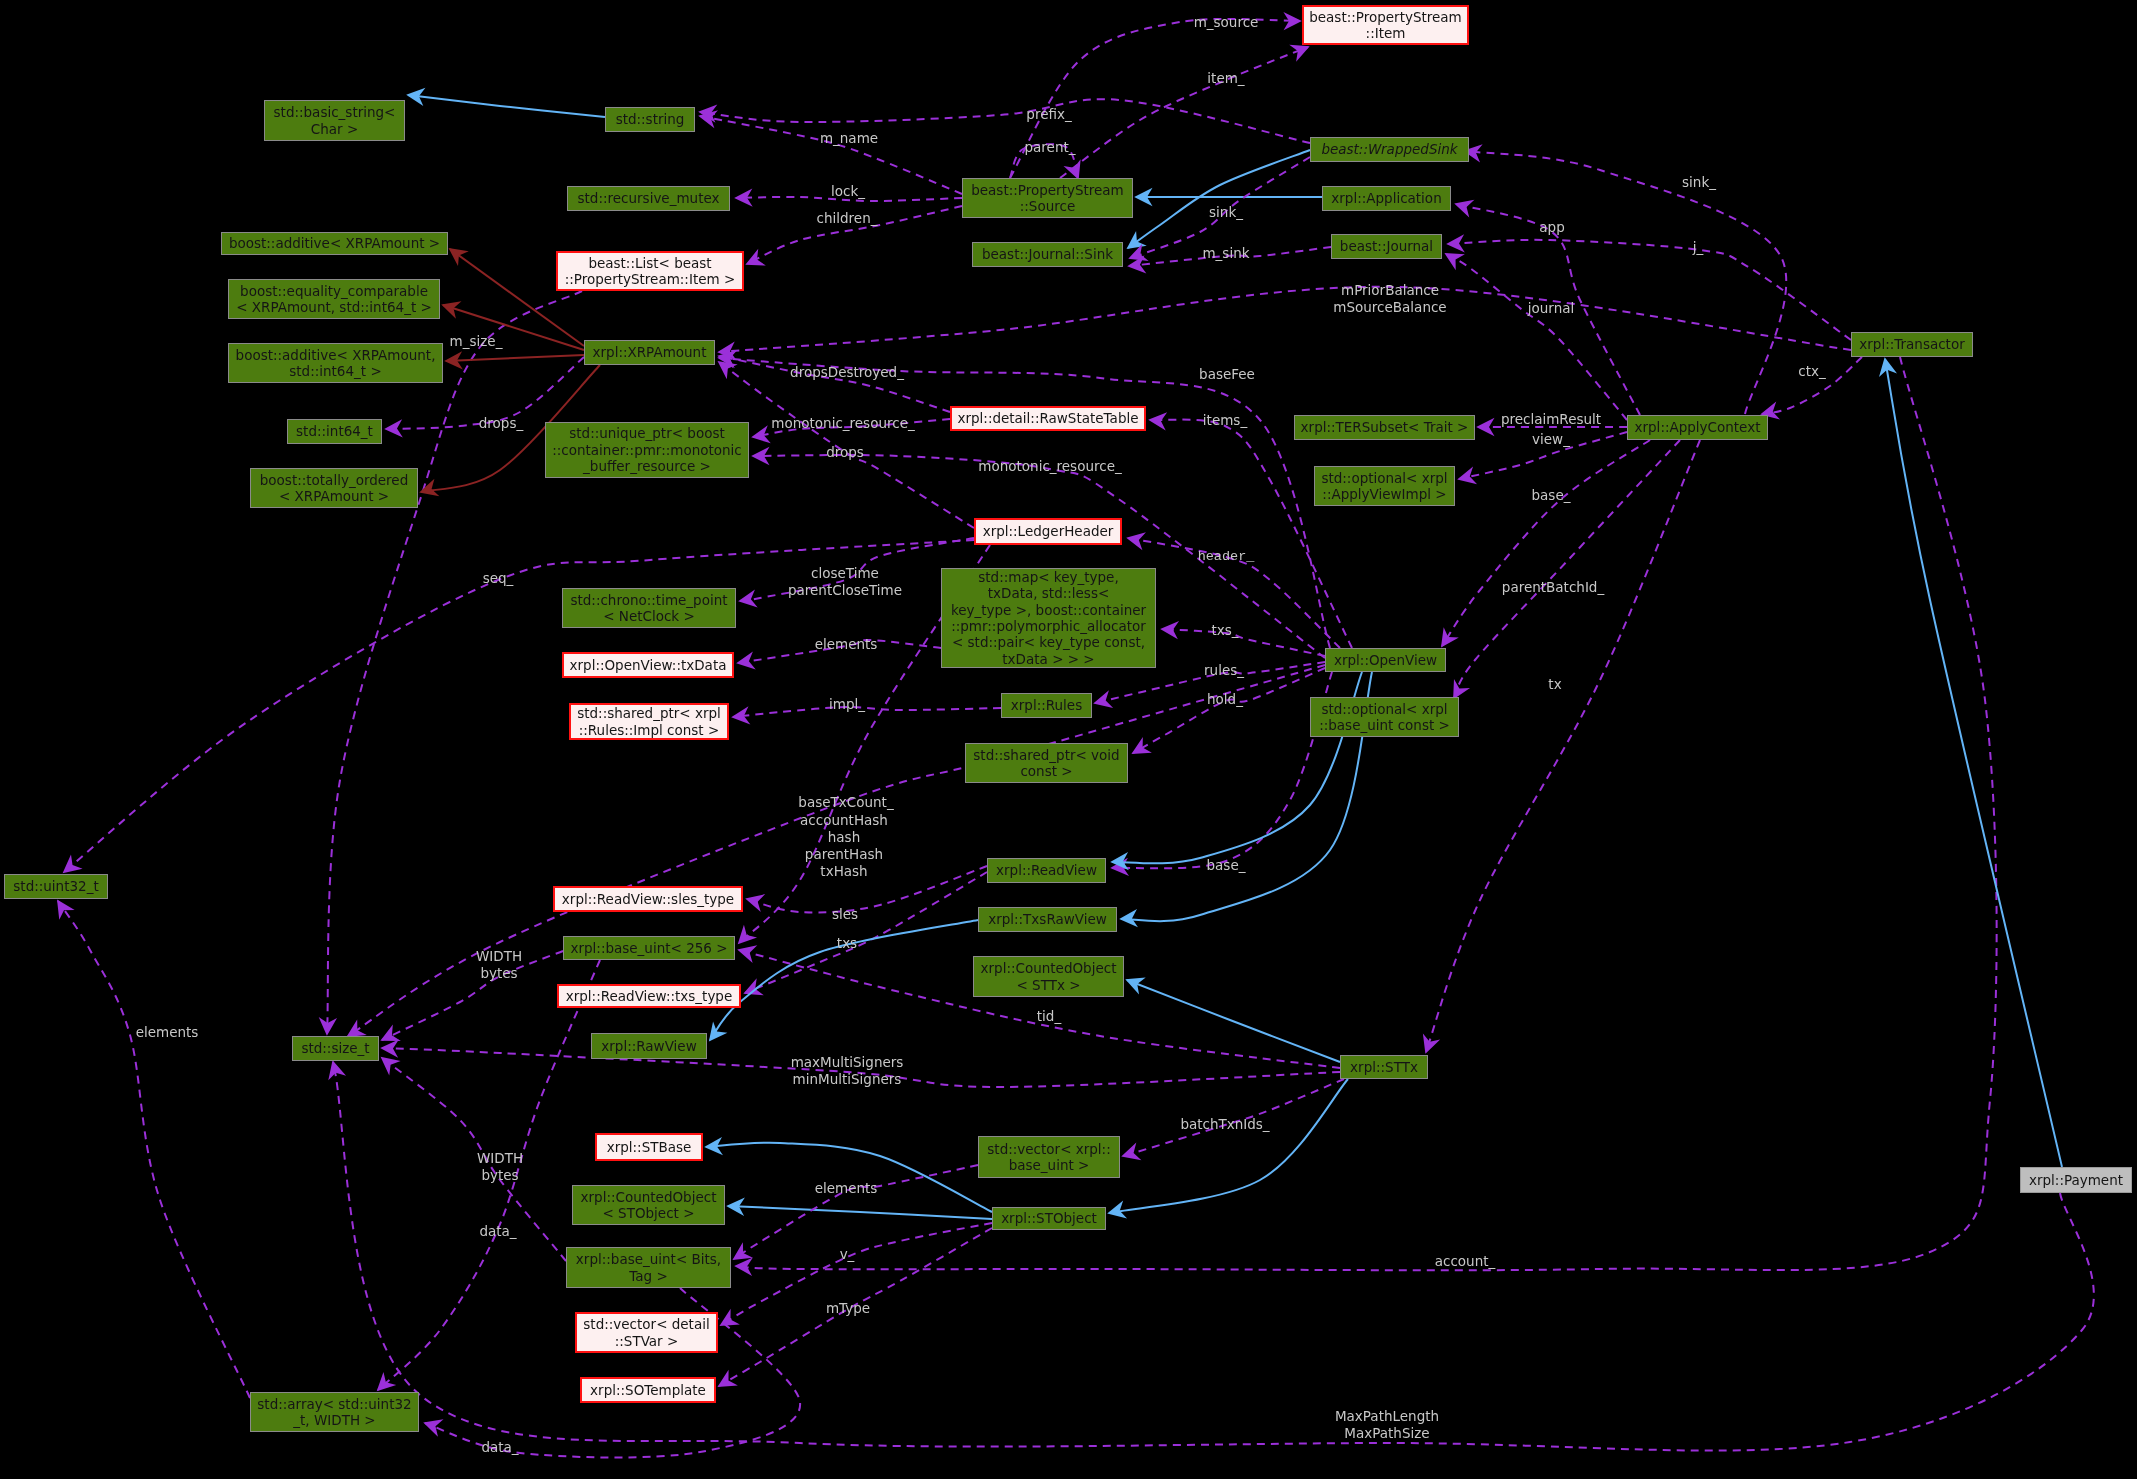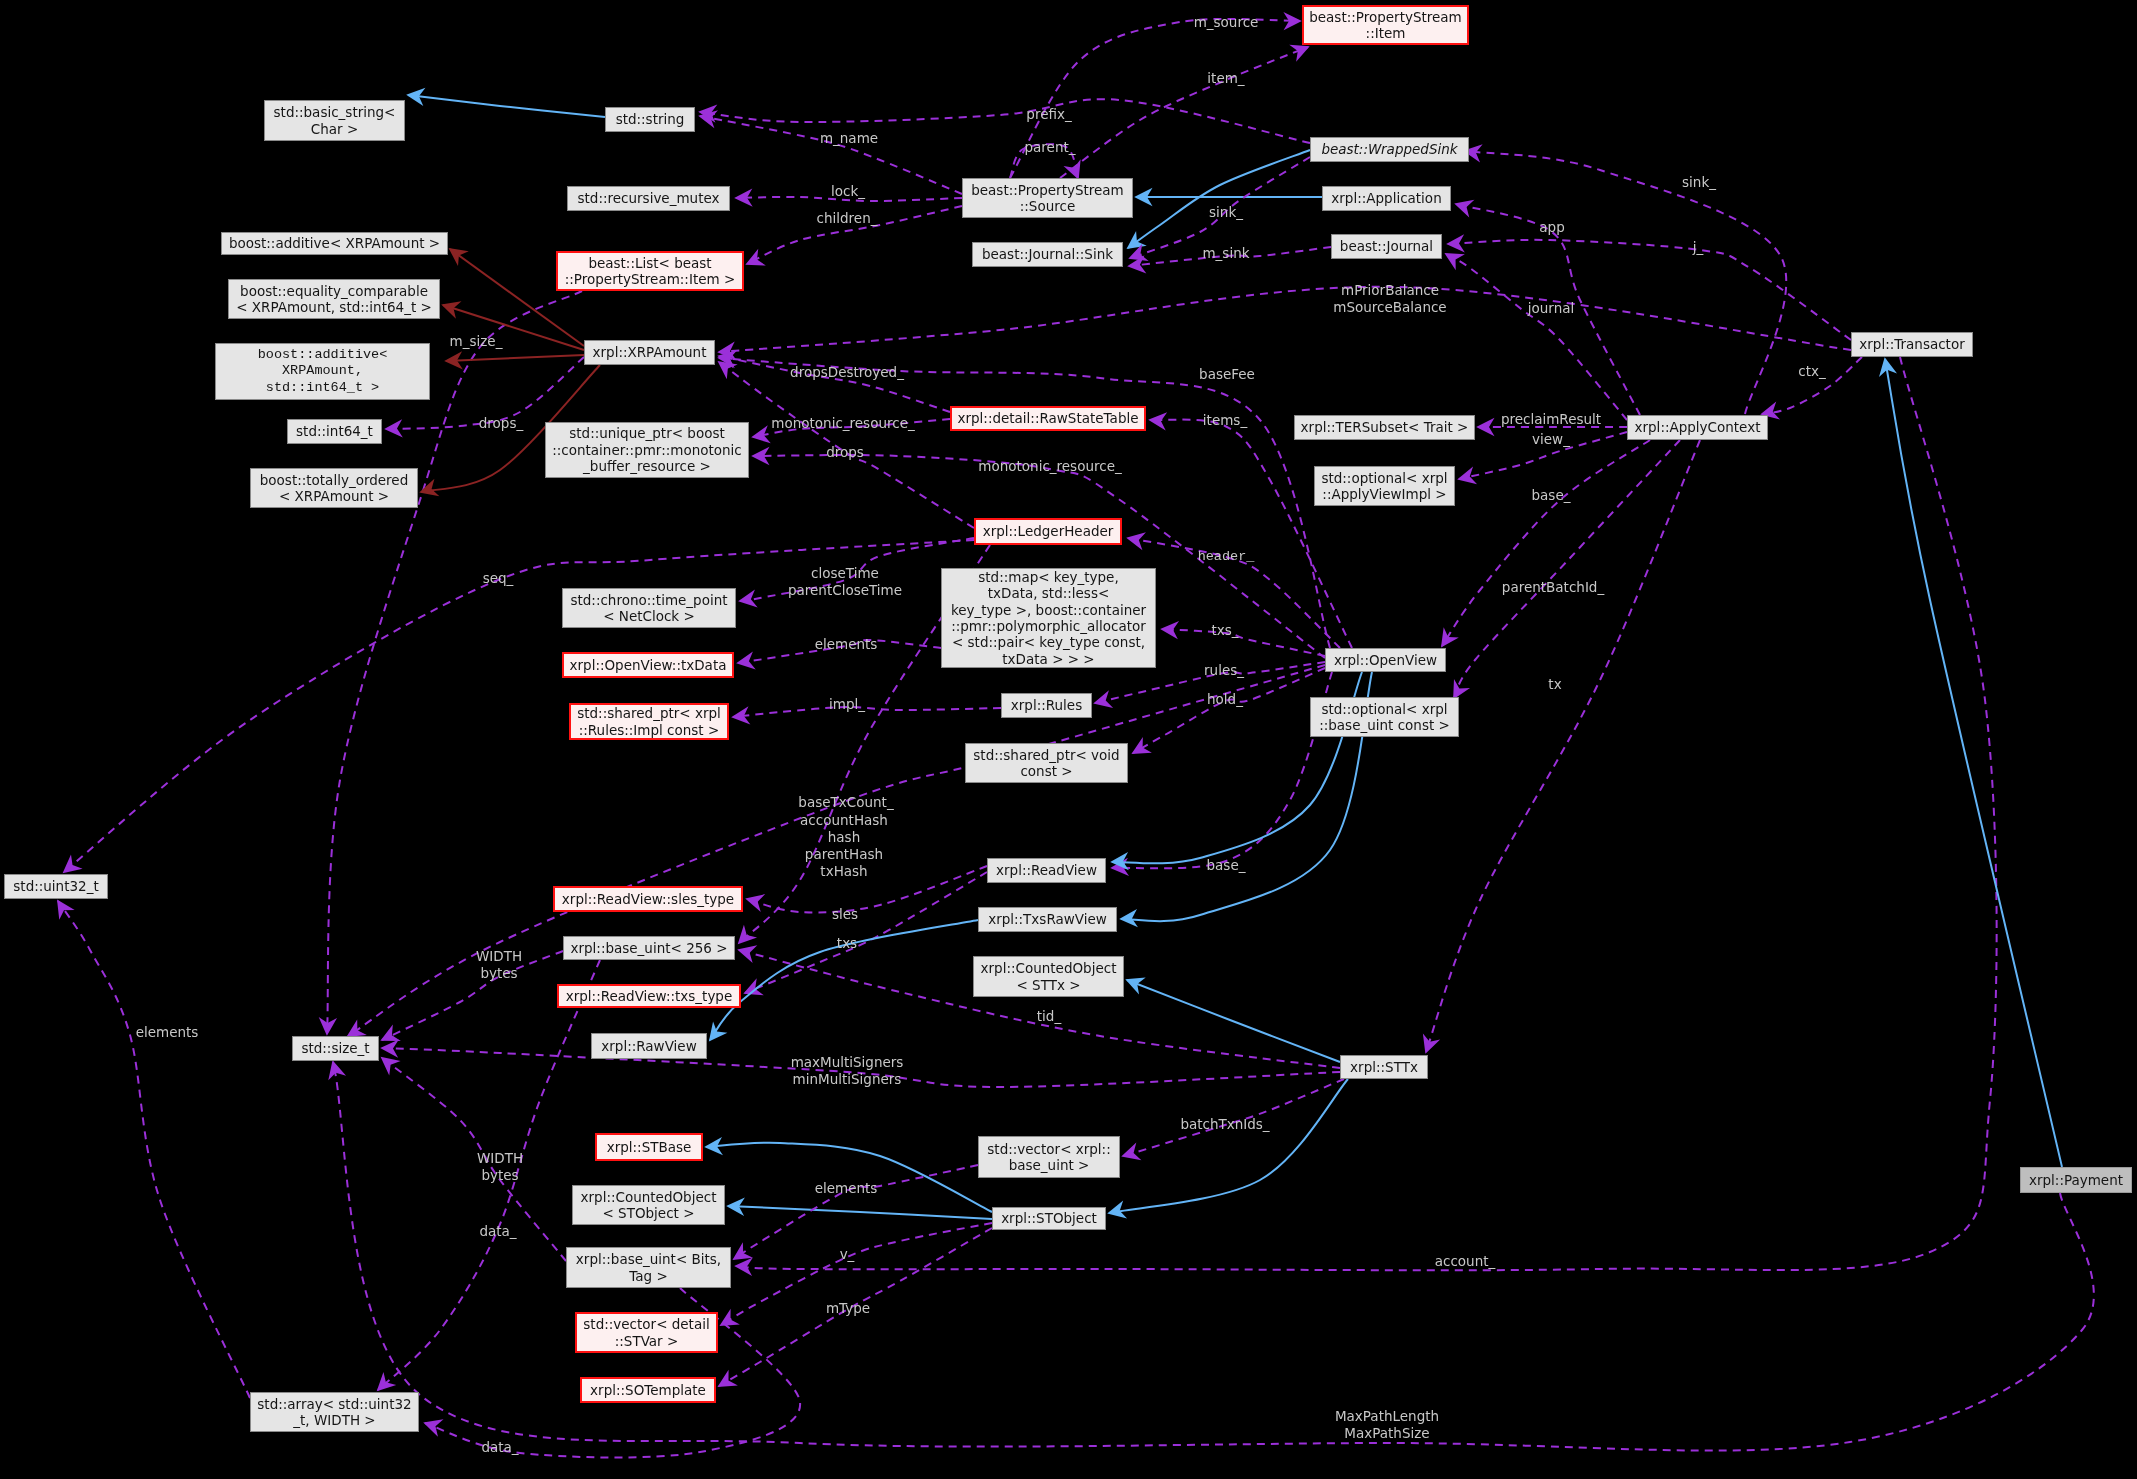--- a/index.html
+++ b/index.html
@@ -1,19 +1,19 @@
 <!DOCTYPE html>
 <html><head>
 <meta charset="utf-8">
 <style>
   html,body{margin:0;padding:0;background:#000;}
   #stage{position:relative;width:2137px;height:1479px;background:#000;overflow:hidden;
          font-family:"DejaVu Sans","Liberation Sans",sans-serif;}
   #edge-svg{position:absolute;left:0;top:0;width:2137px;height:1479px;}
-  .node{position:absolute;box-sizing:border-box;background:#e5e5e5;border:1.5px solid #8a8a8a;
+  .node{position:absolute;box-sizing:border-box;background:#4d7c0f;border:1.5px solid #8a8a8a;
         color:#151515;font-size:13.5px;line-height:1.22;text-align:center;
         display:flex;align-items:center;justify-content:center;white-space:pre-line;
         padding:1px 4px;cursor:pointer;}
   .node.red{border:2px solid #ff1111;background:#fdf0f0;}
   .node.current{background:#bebebe;border:1.5px solid #9a9a9a;}
   .edge-label{position:absolute;transform:translate(-50%,-50%);color:#c8c8c8;font-size:13.5px;
               line-height:1.25;text-align:center;white-space:pre-line;pointer-events:none;}
 </style>
 </head>
 <body>
@@ -116,21 +116,21 @@
       <div class="node" style="left: 567px; top: 186px; width: 163px; height: 25px;">std::recursive_mutex</div>
       <div class="node" style="left: 972px; top: 242px; width: 151px; height: 25px;">beast::Journal::Sink</div>
       <div class="node" style="left: 1331px; top: 234px; width: 111px; height: 25px;">beast::Journal</div>
       <div class="node red" style="left: 556px; top: 251px; width: 188px; height: 40px;">beast::List&lt; beast
 ::PropertyStream::Item &gt;</div>
       <div class="node" style="left: 221px; top: 232px; width: 227px; height: 23px;">boost::additive&lt; XRPAmount &gt;</div>
       <div class="node" style="left: 228px; top: 279px; width: 212px; height: 40px;">boost::equality_comparable
 &lt; XRPAmount, std::int64_t &gt;</div>
       <div class="node" style="left: 584px; top: 340px; width: 131px; height: 25px;">xrpl::XRPAmount</div>
       <div class="node" style="left: 1851px; top: 332px; width: 122px; height: 25px;">xrpl::Transactor</div>
-      <div class="node" style="left: 215px; top: 343px; width: 215px; height: 57px; font-family: Liberation Mono, monospace;">boost::additive&lt; XRPAmount,
+      <div class="node" style="left: 228px; top: 343px; width: 215px; height: 40px;">boost::additive&lt; XRPAmount,
 std::int64_t &gt;</div>
       <div class="node" style="left: 287px; top: 419px; width: 95px; height: 25px;">std::int64_t</div>
       <div class="node" style="left: 250px; top: 468px; width: 168px; height: 40px;">boost::totally_ordered
 &lt; XRPAmount &gt;</div>
       <div class="node" style="left: 545px; top: 422px; width: 204px; height: 56px;">std::unique_ptr&lt; boost
 ::container::pmr::monotonic
 _buffer_resource &gt;</div>
       <div class="node red" style="left: 950px; top: 406px; width: 196px; height: 25px;">xrpl::detail::RawStateTable</div>
       <div class="node" style="left: 1294px; top: 415px; width: 181px; height: 25px;">xrpl::TERSubset&lt; Trait &gt;</div>
       <div class="node" style="left: 1627px; top: 415px; width: 141px; height: 25px;">xrpl::ApplyContext</div>

